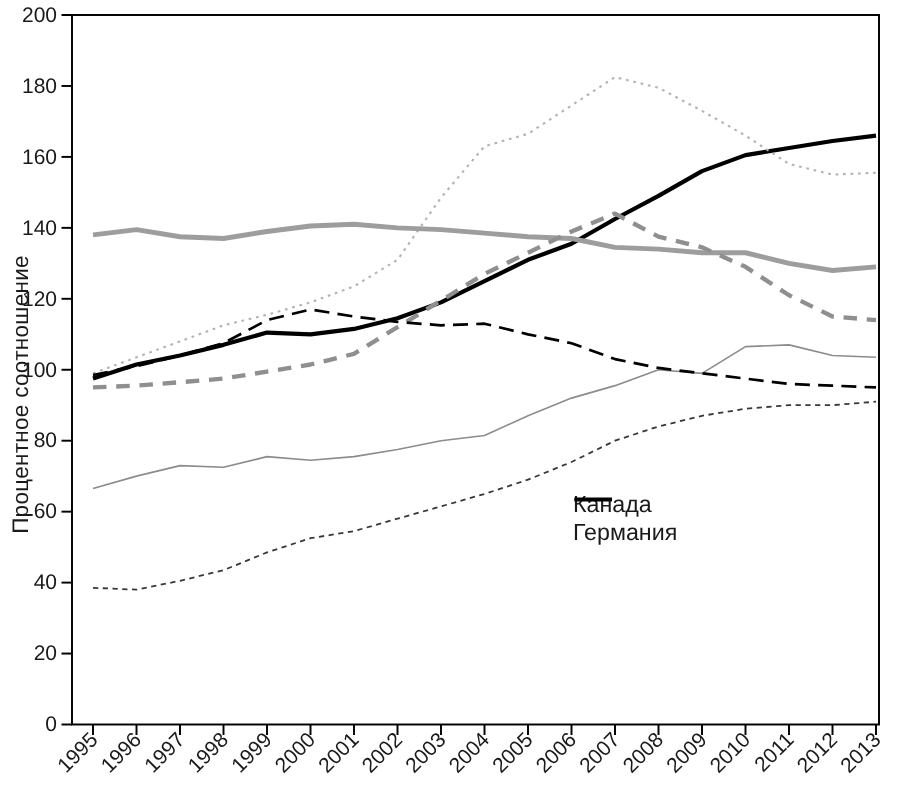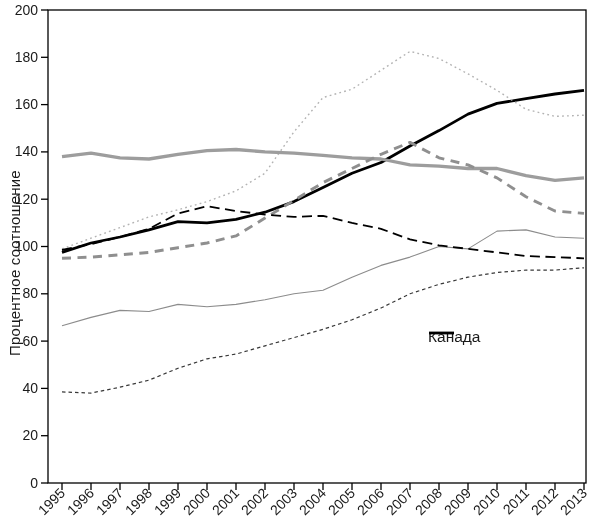--- a/index.html
+++ b/index.html
@@ -2,21 +2,21 @@
 <html><head>
 <meta charset="utf-8">
 <style>
   html,body{margin:0;padding:0;background:#ffffff;}
   .fig{position:relative;width:609px;height:532px;background:#fff;
        font-family:"Liberation Sans",sans-serif;overflow:hidden;}
   .fig svg{position:absolute;left:0;top:0;}
   .fig svg text{font-family:"Liberation Sans",sans-serif;fill:#1a1a1a;}
   .ylabel{position:absolute;left:14px;top:263px;transform:translate(-50%,-50%) rotate(-90deg);
           white-space:nowrap;font-size:15px;color:#1a1a1a;letter-spacing:.2px;}
-  .legend{position:absolute;left:428px;top:327px;display:flex;flex-direction:column;}
+  .legend{position:absolute;left:382px;top:327px;display:flex;flex-direction:column;}
   .legend-item{display:flex;align-items:center;height:19.3px;gap:9px;}
   .legend-item span{font-size:15.5px;color:#1a1a1a;line-height:19px;}
 </style>
 </head>
 <body>
 
 <div class="fig">
   <svg id="chart-svg" width="609" height="532" viewBox="0 0 609 532">
       <rect x="48" y="10" width="538" height="473" fill="none" stroke="#000000" stroke-width="1.3"></rect>
       <line x1="41" y1="483" x2="48" y2="483" stroke="#000000" stroke-width="1.3"></line>
@@ -92,15 +92,16 @@
       <div class="legend-item">
         <svg width="27" height="12">
           <line x1="1" x2="26" y1="6" y2="6" stroke="#000000" stroke-width="2.8"></line>
         </svg>
         <span>Канада</span>
       </div>
       <div class="legend-item">
         <svg width="27" height="12">
           <line x1="1" x2="26" y1="6" y2="6" stroke="#000000" stroke-width="1.8" stroke-dasharray="10 5.5"></line>
         </svg>
+        <span>Германия</span>
       </div>
     </div>
 </div>
 
 </body></html>

